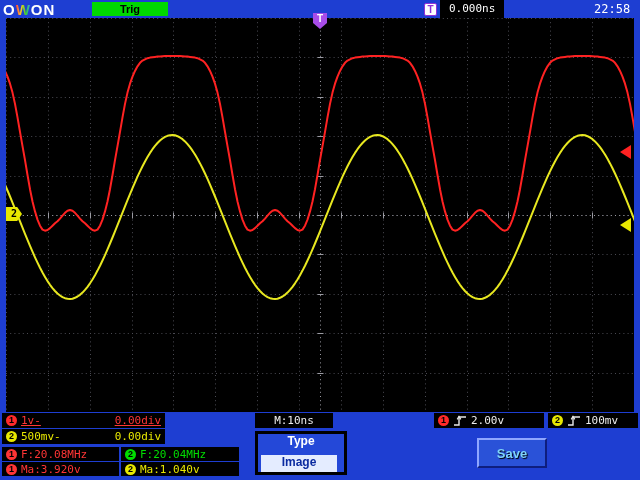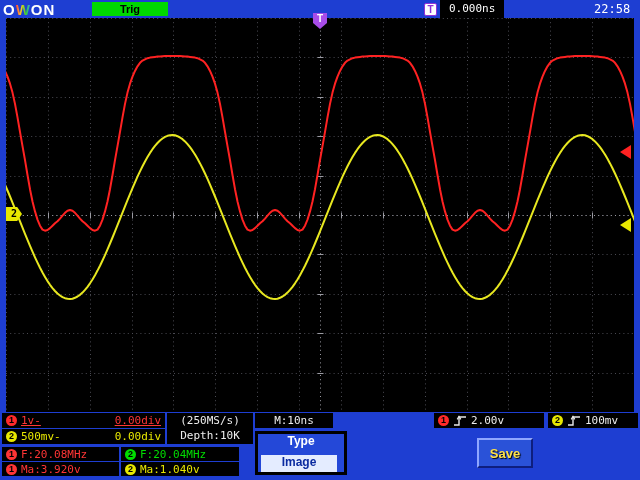--- a/index.html
+++ b/index.html
@@ -59,22 +59,22 @@
   .b-m3{left:2px;top:50px;width:117px;height:14px;}
   .b-m4{left:121px;top:50px;width:118px;height:14px;}
   .m-text{white-space:nowrap;text-align:right;}
 
   .softkey{position:absolute;left:255px;top:19px;width:92px;height:44px;
            border:3px solid #000000;background:#2448d8;box-sizing:border-box;cursor:pointer;}
   .softkey-label{height:20px;line-height:20px;text-align:center;color:#fff;
                  font:bold 12px "Liberation Sans",sans-serif;}
   .softkey-value{margin:1px 7px 3px 3px;height:17px;line-height:17px;text-align:center;
                  background:#e4ecff;color:#0a2aa0;font:bold 12px "Liberation Sans",sans-serif;}
-  .save{position:absolute;left:477px;top:26px;width:56px;height:30px;background:#2a52d8;
-        border:2px solid;border-color:#8fa6ff #0e1e7e #0e1e7e #8fa6ff;color:#fde047;
+  .save{position:absolute;left:477px;top:26px;width:70px;height:30px;background:#2a52d8;
+        border:2px solid;border-color:#8fa6ff #0e1e7e #0e1e7e #8fa6ff;color:#7dd3fc;
         font:bold 13px "Liberation Sans",sans-serif;text-shadow:1px 1px 1px #000;cursor:pointer;}
 </style>
 </head>
 <body>
 
 <div class="screen">
 
   <div class="topbar">
     <div class="logo"><span>O</span><span class="logo-w">W</span><span>ON</span></div>
     <div class="trig-badge">Trig</div>
@@ -160,24 +160,20 @@
       <span class="red-t">1v-</span>
       <span class="red-t grow">0.00div</span>
     </div>
 
     <div class="sbox b-ch2">
       <span class="disc yellow">2</span>
       <span class="yellow-t">500mv-</span>
       <span class="yellow-t grow">0.00div</span>
     </div>
 
-    <div class="sbox b-acq">
-      <div class="white-t">(250MS/s)</div>
-      <div class="white-t">Depth:10K</div>
-    </div>
 
     <div class="sbox b-time">
       <span class="white-t">M:10ns</span>
     </div>
 
     <div class="sbox b-trig1">
       <span class="disc red">1</span>
       <svg class="edge-icon" width="14" height="12" viewBox="0 0 14 12">
           <path d="M1 10 H6 V2 H13" fill="none" stroke="currentColor" stroke-width="1.4"></path>
           <path d="M4.2 4.4 L6 1.4 L7.8 4.4" fill="none" stroke="currentColor" stroke-width="1.2"></path>

